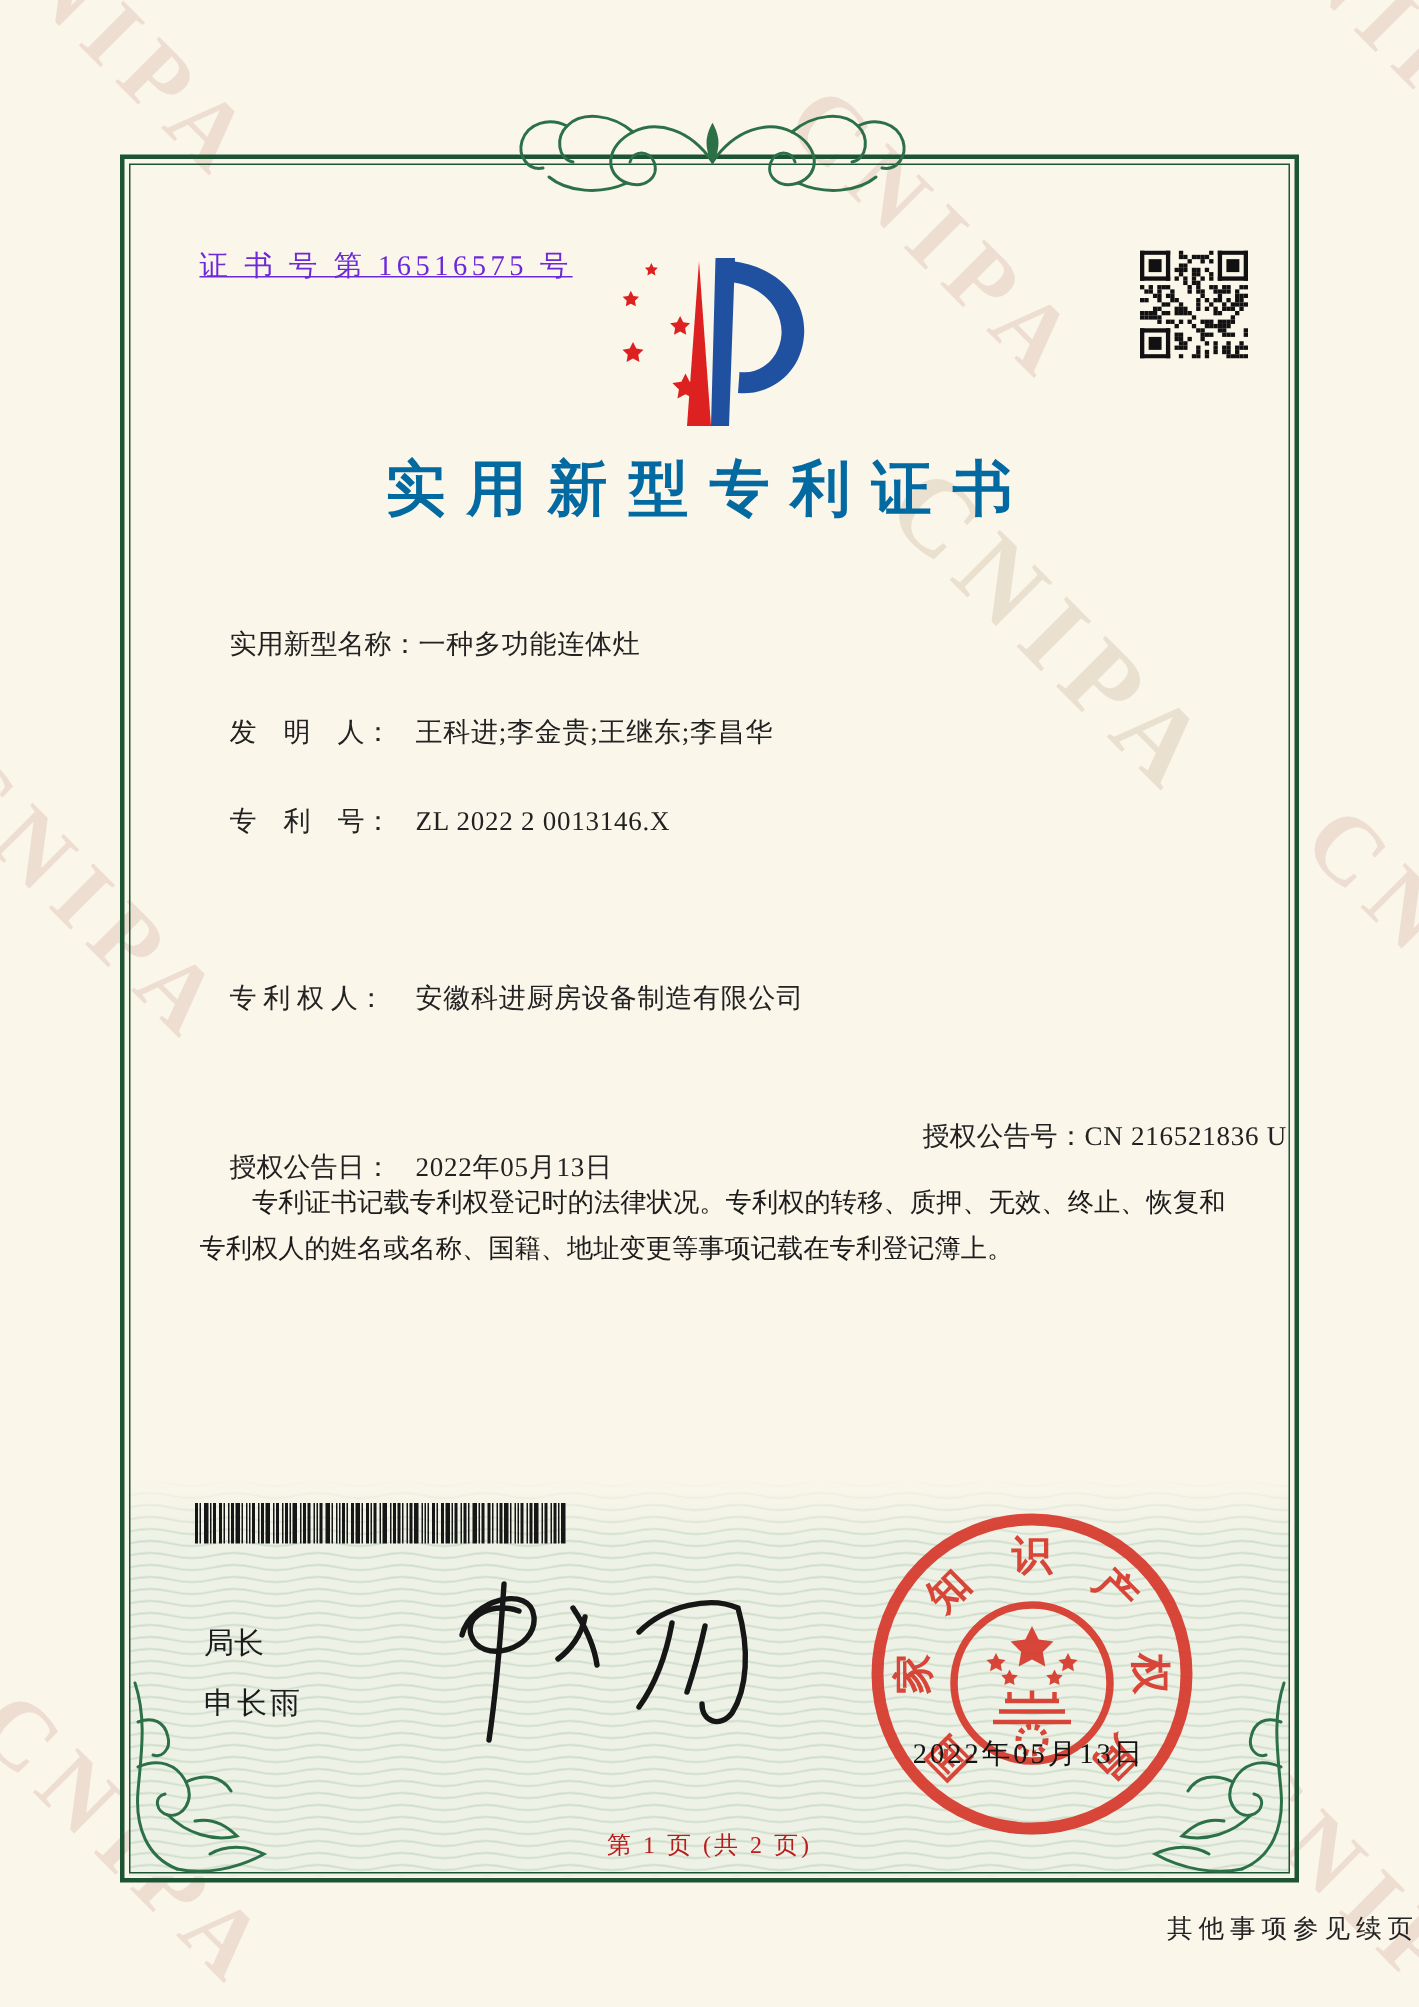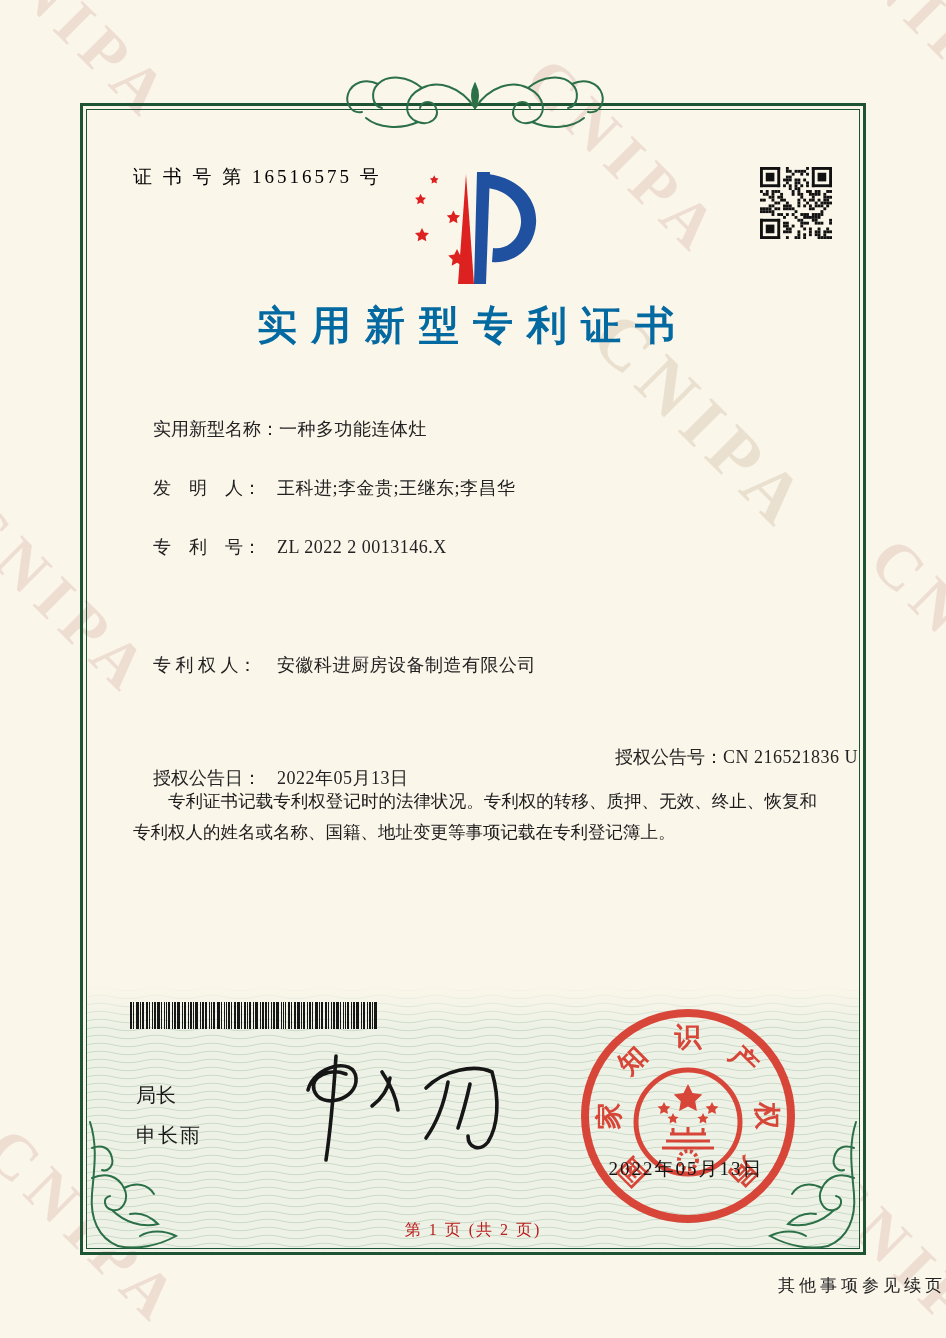--- a/index.html
+++ b/index.html
@@ -13,21 +13,21 @@
   .wm.big{font-size:72px;color:rgba(220,205,185,0.55);}
 
   
   .frame{position:absolute;left:80px;top:103px;width:780px;height:1146px;
          border:3px solid #1d5434;}
   .frame-inner{position:absolute;inset:3px;border:1px solid #1d5434;}
 
   
   .orn{position:absolute;pointer-events:none;}
 
-  .cert-no{position:absolute;left:133px;top:164px;font-size:19px;letter-spacing:3px;color:#000000;}
+  .cert-no{position:absolute;left:133px;top:164px;font-size:19px;letter-spacing:3px;color:#6d28d9;text-decoration:underline;}
   .title{position:absolute;left:0;right:0;top:298px;text-align:center;font-size:40px;
          font-weight:700;letter-spacing:14px;color:#0369a1;}
 
   .row{position:absolute;left:135px;font-size:18px;color:#222;white-space:pre;}
   .row .lbl{display:inline-block;min-width:124px;}
   .row .val{letter-spacing:0.5px;}
   .grant2{position:absolute;left:480px;top:0;white-space:pre;}
 
   .paras{position:absolute;left:133px;top:786px;width:684px;font-size:17.5px;
          line-height:31px;color:#1c1c1c;text-align:justify;}

